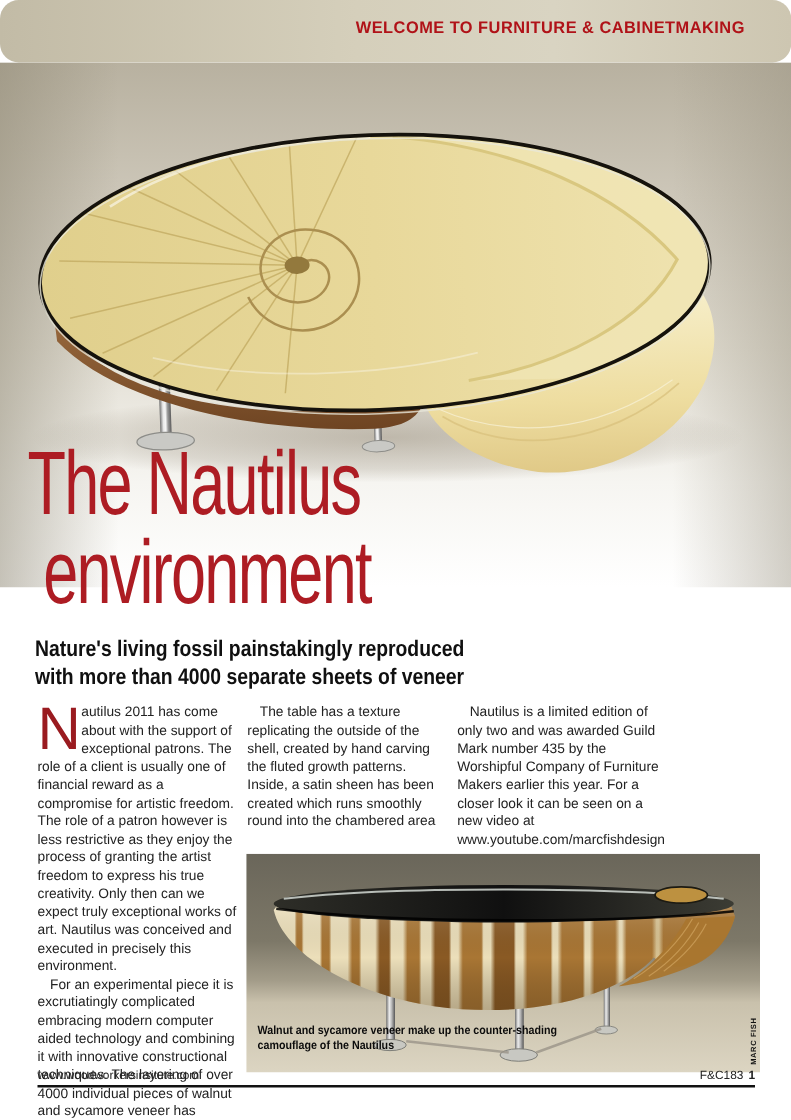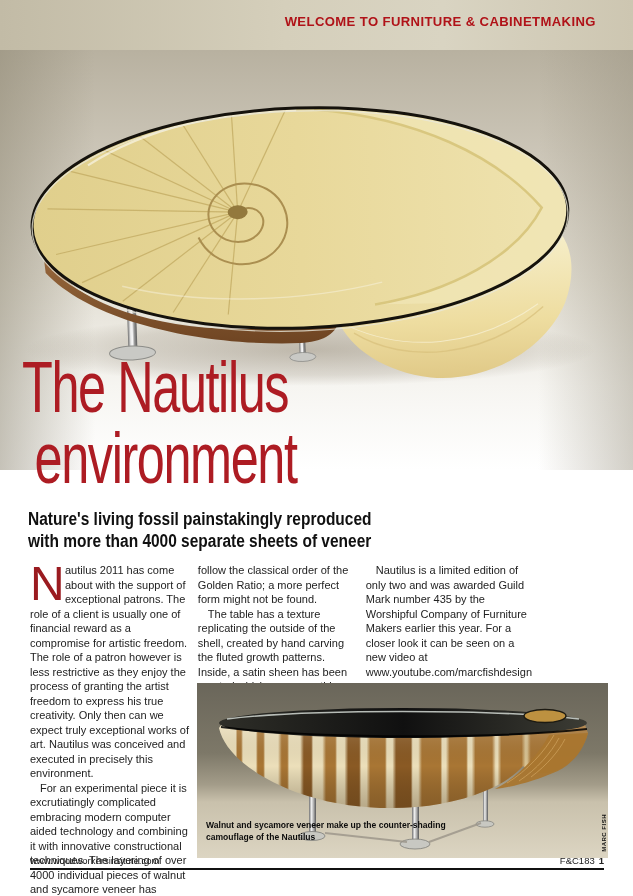--- a/index.html
+++ b/index.html
@@ -1,21 +1,21 @@
 <!DOCTYPE html>
 <html><head>
 <meta charset="utf-8">
 <style>
   html,body{margin:0;padding:0;background:#ffffff;}
   .page{position:relative;width:633px;height:896px;overflow:hidden;background:#ffffff;
         font-family:"Liberation Sans",sans-serif;color:#1c1c1c;}
 
   
   .masthead-band{position:absolute;left:0;top:0;width:633px;height:50px;
-    background:linear-gradient(90deg,#c2bba6 0%,#d5cfbb 45%,#d9d4c2 70%,#cdc6b1 100%);}
+    background:linear-gradient(90deg,#c2bba6 0%,#d5cfbb 45%,#d9d4c2 70%,#cdc6b1 100%);border-radius:15px;}
   .masthead-text{position:absolute;top:14px;right:37px;font-size:13.5px;font-weight:bold;
     letter-spacing:.4px;color:#b01218;transform:scaleX(.97);transform-origin:right;}
 
   
   .hero{position:absolute;left:0;top:50px;width:633px;height:420px;}
 
   
   .title{position:absolute;left:22px;top:352px;margin:0;color:#ad1c23;font-weight:400;
     font-size:72px;line-height:71px;letter-spacing:-2px;transform:scaleX(.70);transform-origin:left top;
     white-space:nowrap;}
@@ -169,21 +169,20 @@
     <div>with more than 4000 separate sheets of veneer</div>
   </div>
 
   <div class="columns">
     <div class="col">
       <p><span class="dropcap">N</span><span>autilus 2011 has come about with the support of exceptional patrons. The role of a client is usually one of financial reward as a compromise for artistic freedom. The role of a patron however is less restrictive as they enjoy the process of granting the artist freedom to express his true creativity. Only then can we expect truly exceptional works of art. Nautilus was conceived and executed in precisely this environment.</span></p>
       <p class="indent">For an experimental piece it is excrutiatingly complicated embracing modern computer aided technology and combining it with innovative constructional techniques. The layering of over 4000 individual pieces of walnut and sycamore veneer has created the logarithmic spiral found on the nautilus shell.</p>
 
     </div>
     <div class="col">
-      <p>follow the classical order of the Golden Ratio; a more perfect form might not be found.</p>
       <p class="indent">The table has a texture replicating the outside of the shell, created by hand carving the fluted growth patterns. Inside, a satin sheen has been created which runs smoothly round into the chambered area</p>
     </div>
     <div class="col">
       <p class="indent"><span>Nautilus is a limited edition of only two and was awarded Guild Mark number 435 by the Worshipful Company of Furniture Makers earlier this year. For a closer look it can be seen on a new video at www.youtube.com/marcfishdesign</span>
         <span class="endmark">F&amp;C</span></p>
     </div>
   </div>
 
   <div class="photo2">
     <svg width="411" height="175" viewBox="0 0 411 175">

